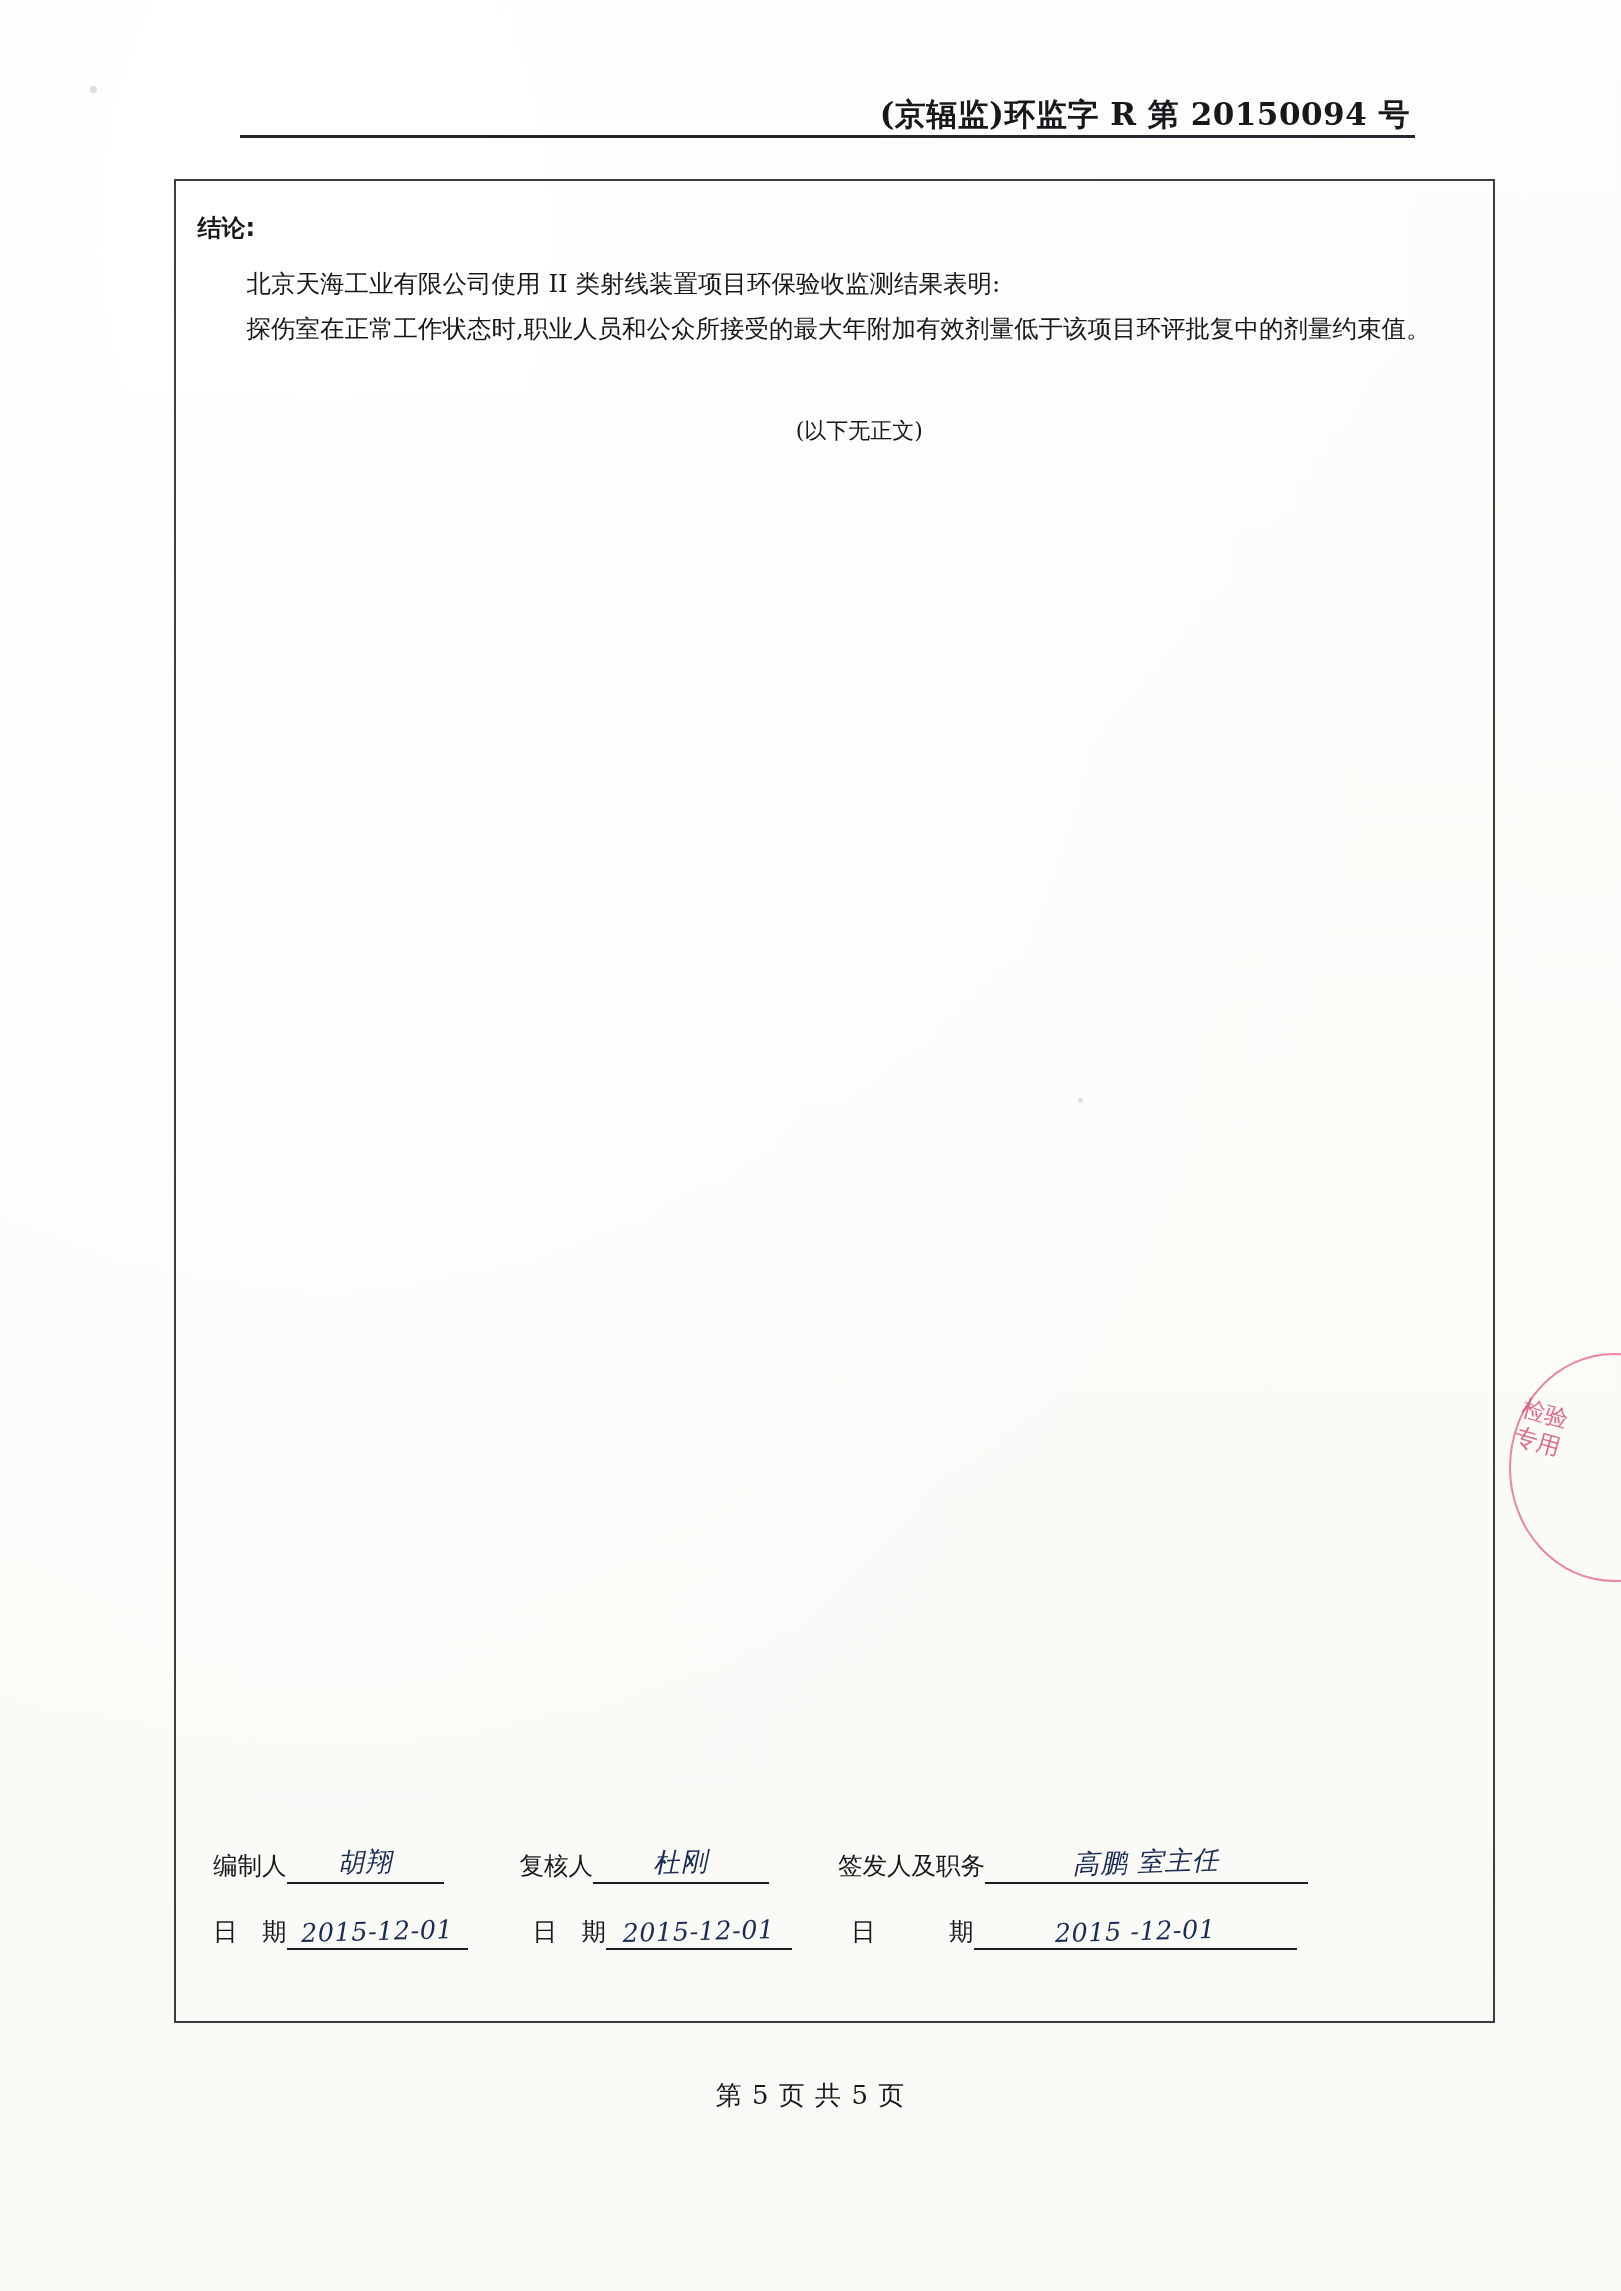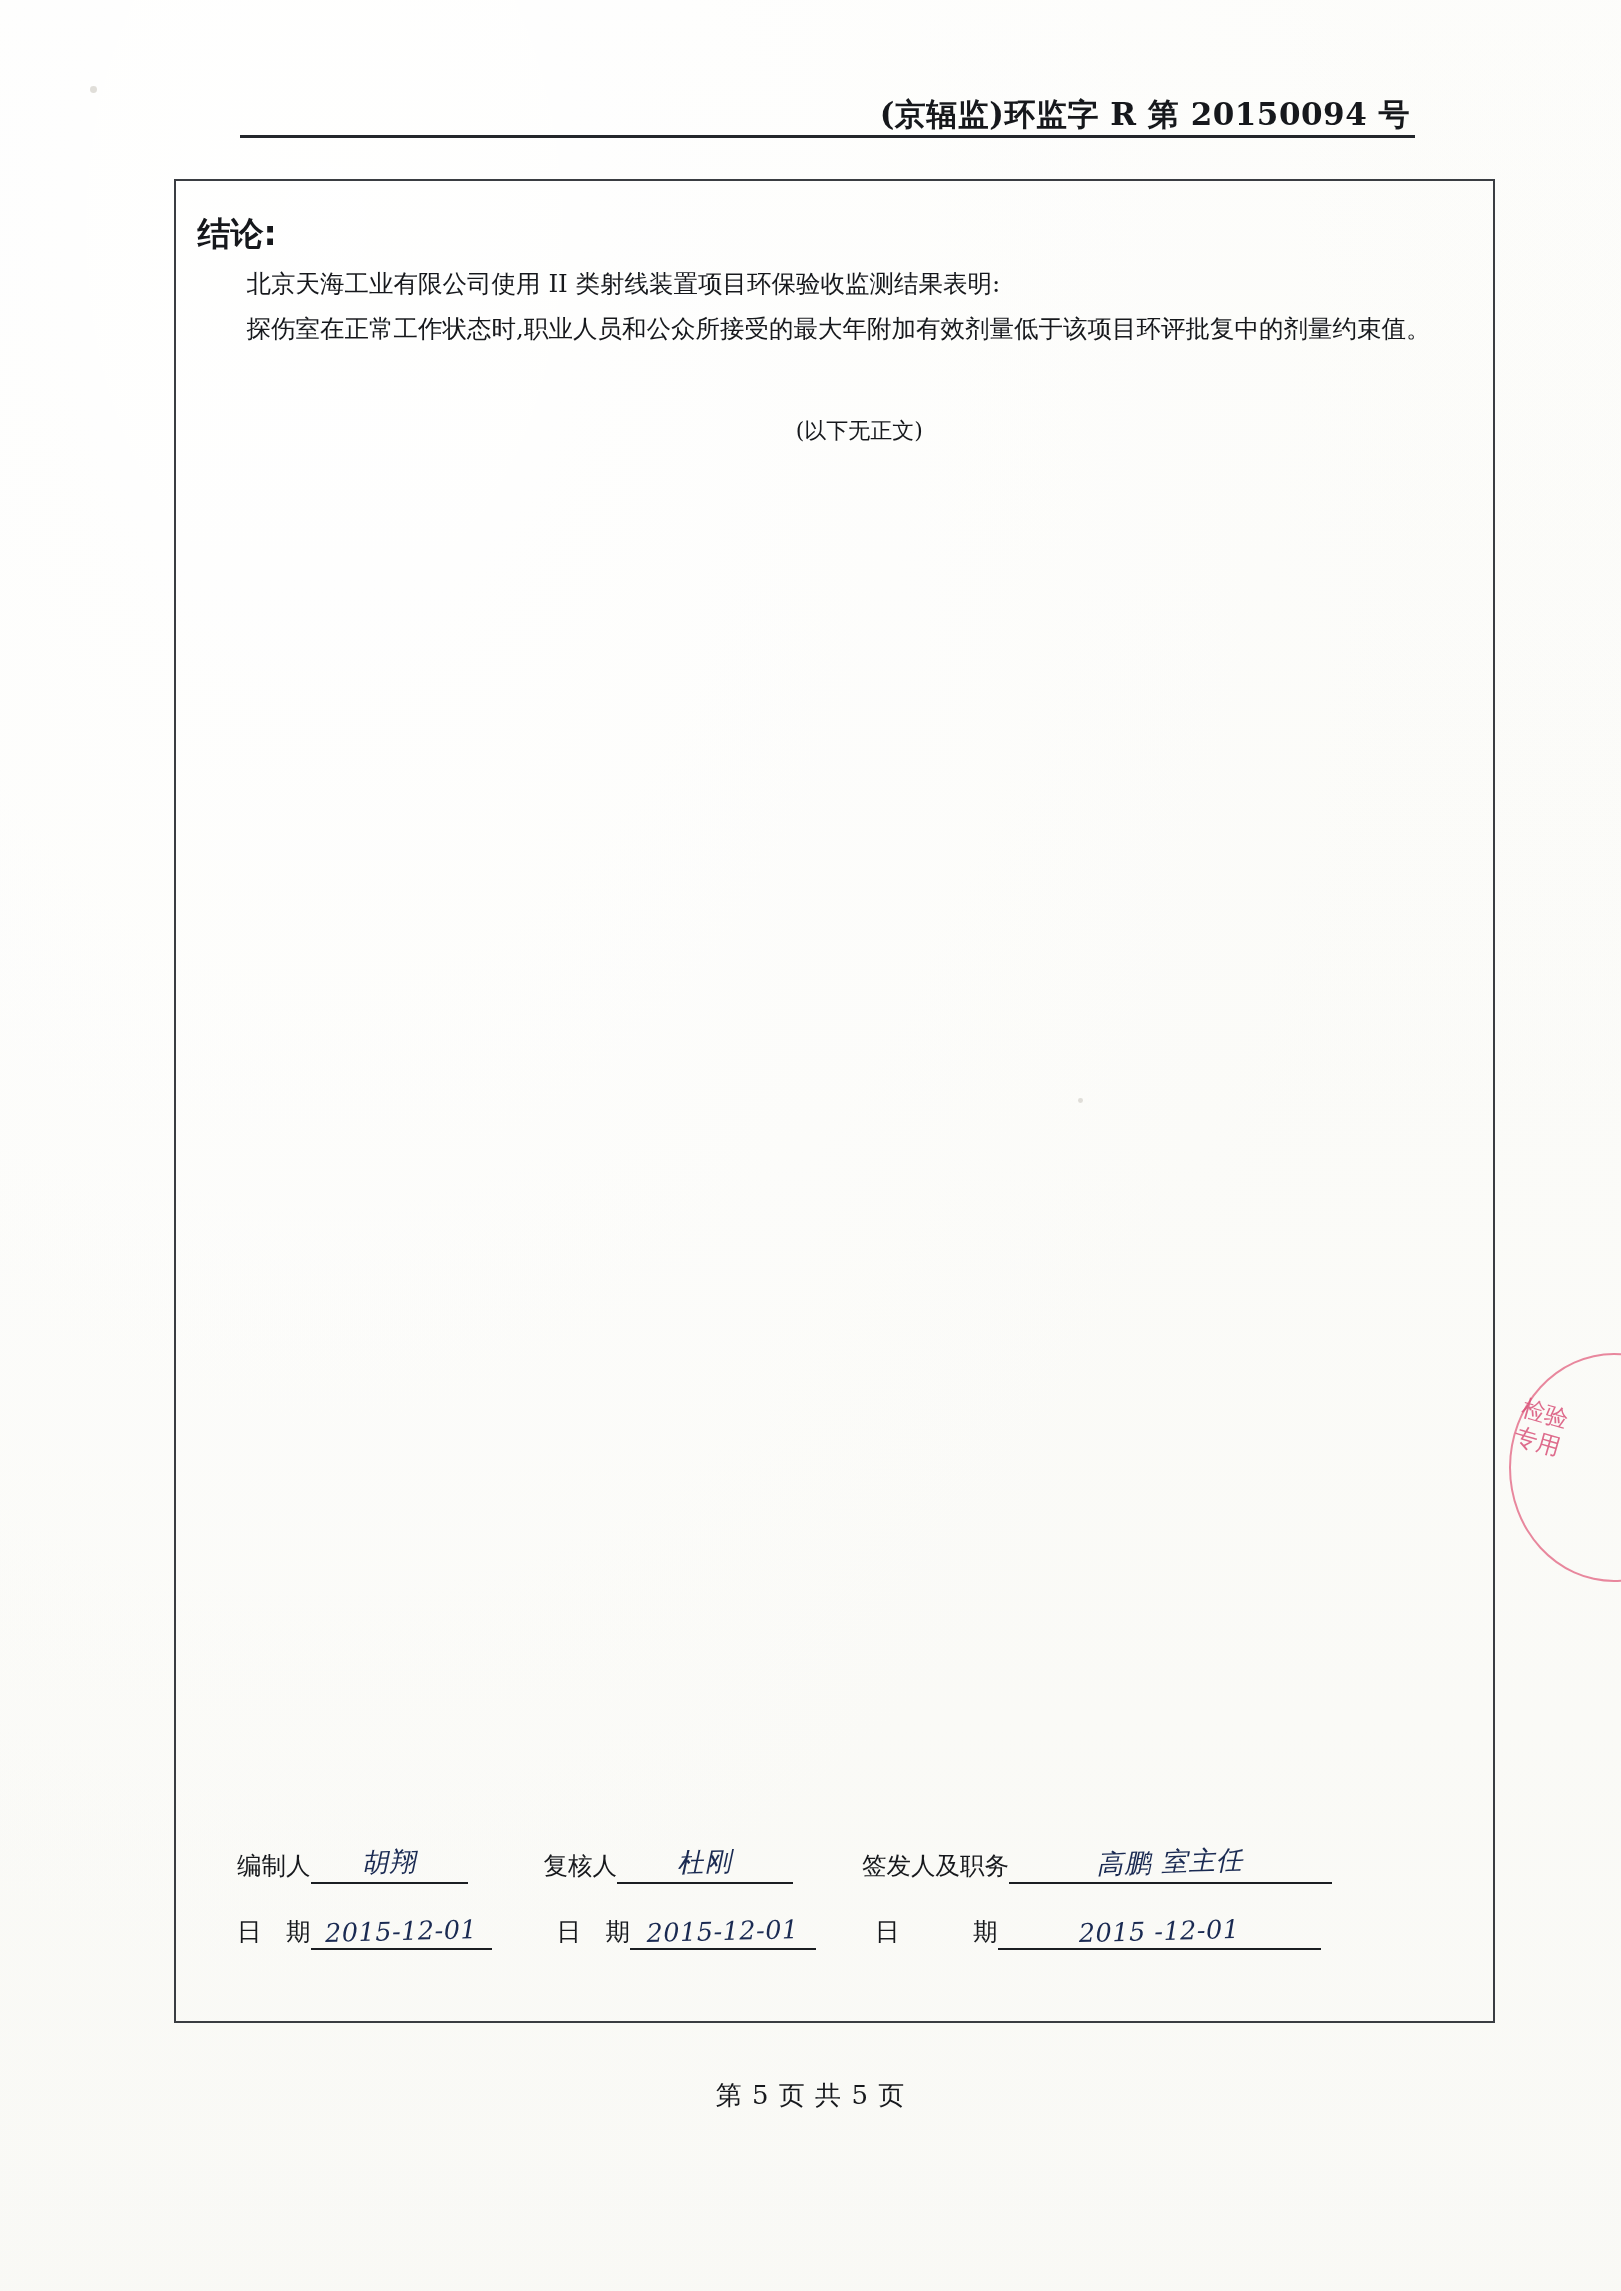--- a/index.html
+++ b/index.html
@@ -48,21 +48,21 @@
     left: 174px;
     width: 1321px;
     height: 1844px;
     border: 2px solid #3a3d42;
     box-sizing: border-box;
   }
   .conclusion-label {
     position: absolute;
     top: 31px;
     left: 21.6px;
-    font-size: 33px;
+    font-size: 24px;
     font-weight: bold;
     font-family: "DejaVu Sans", "Liberation Sans", sans-serif;
   }
   .body-text {
     position: absolute;
     top: 80px;
     left: 21.6px;
     right: 7.8px;
     font-size: 24.5px;
     line-height: 1.85;
@@ -91,21 +91,20 @@
     left: 37px;
     right: 35px;
     bottom: 71px;
   }
   .sig-row {
     display: flex;
     align-items: center;
     font-size: 24.5px;
     margin-bottom: 27.4px;
     position: relative;
-    margin-left: 24px;
   }
   .sig-row:last-child { margin-bottom: 0; }
   .sig-field {
     display: flex;
     align-items: flex-end;
     position: relative;
   }
   .sig-label {
     white-space: nowrap;
     padding-bottom: 2px;

